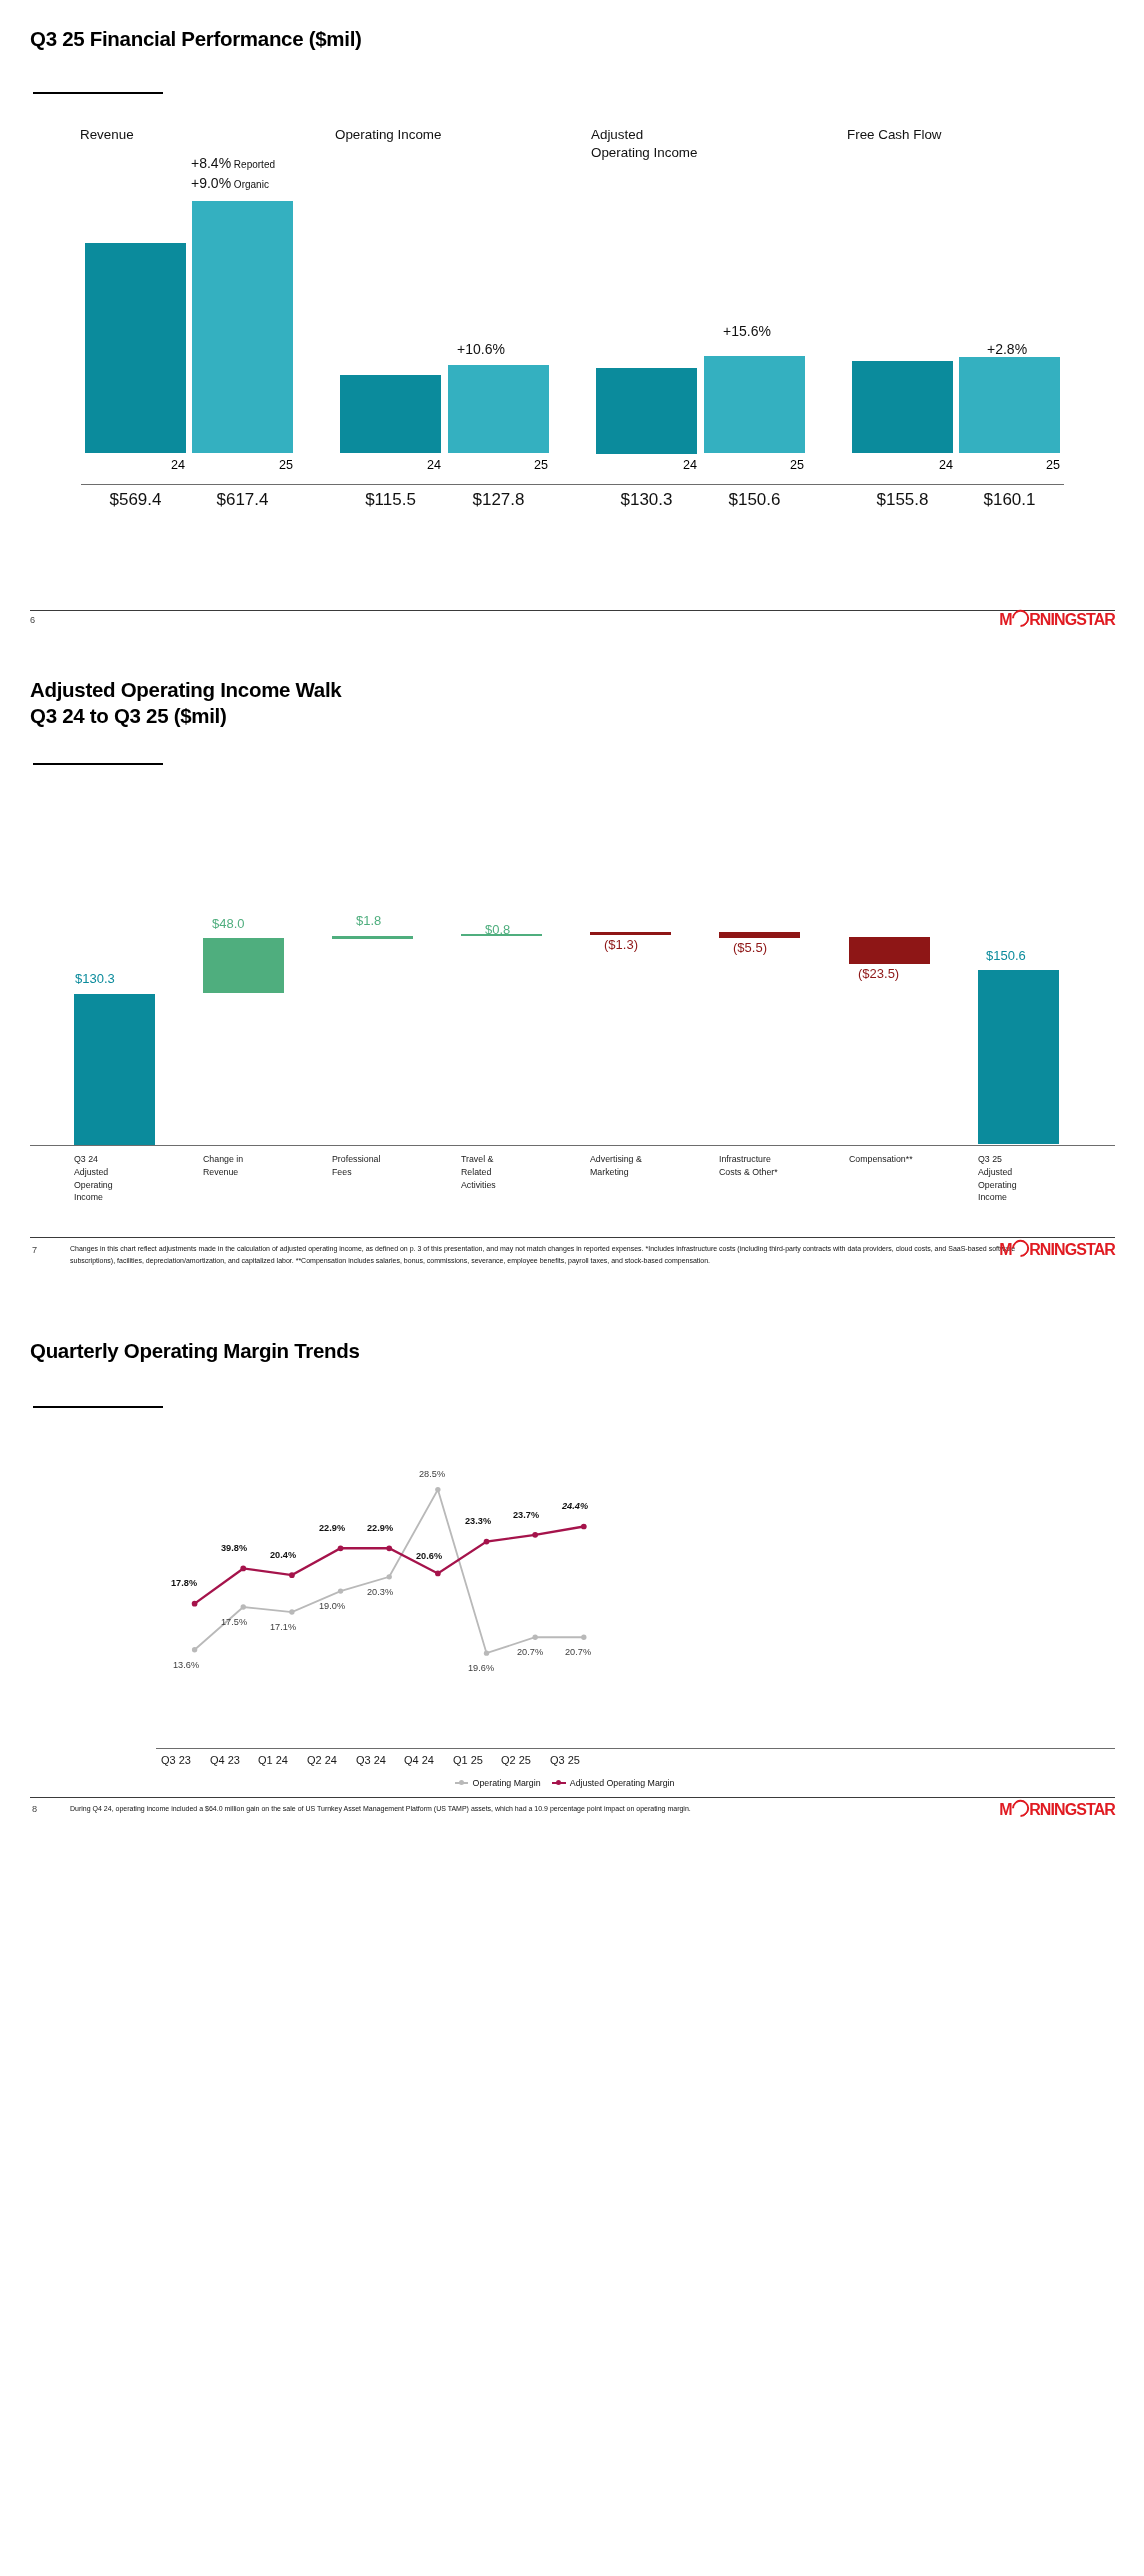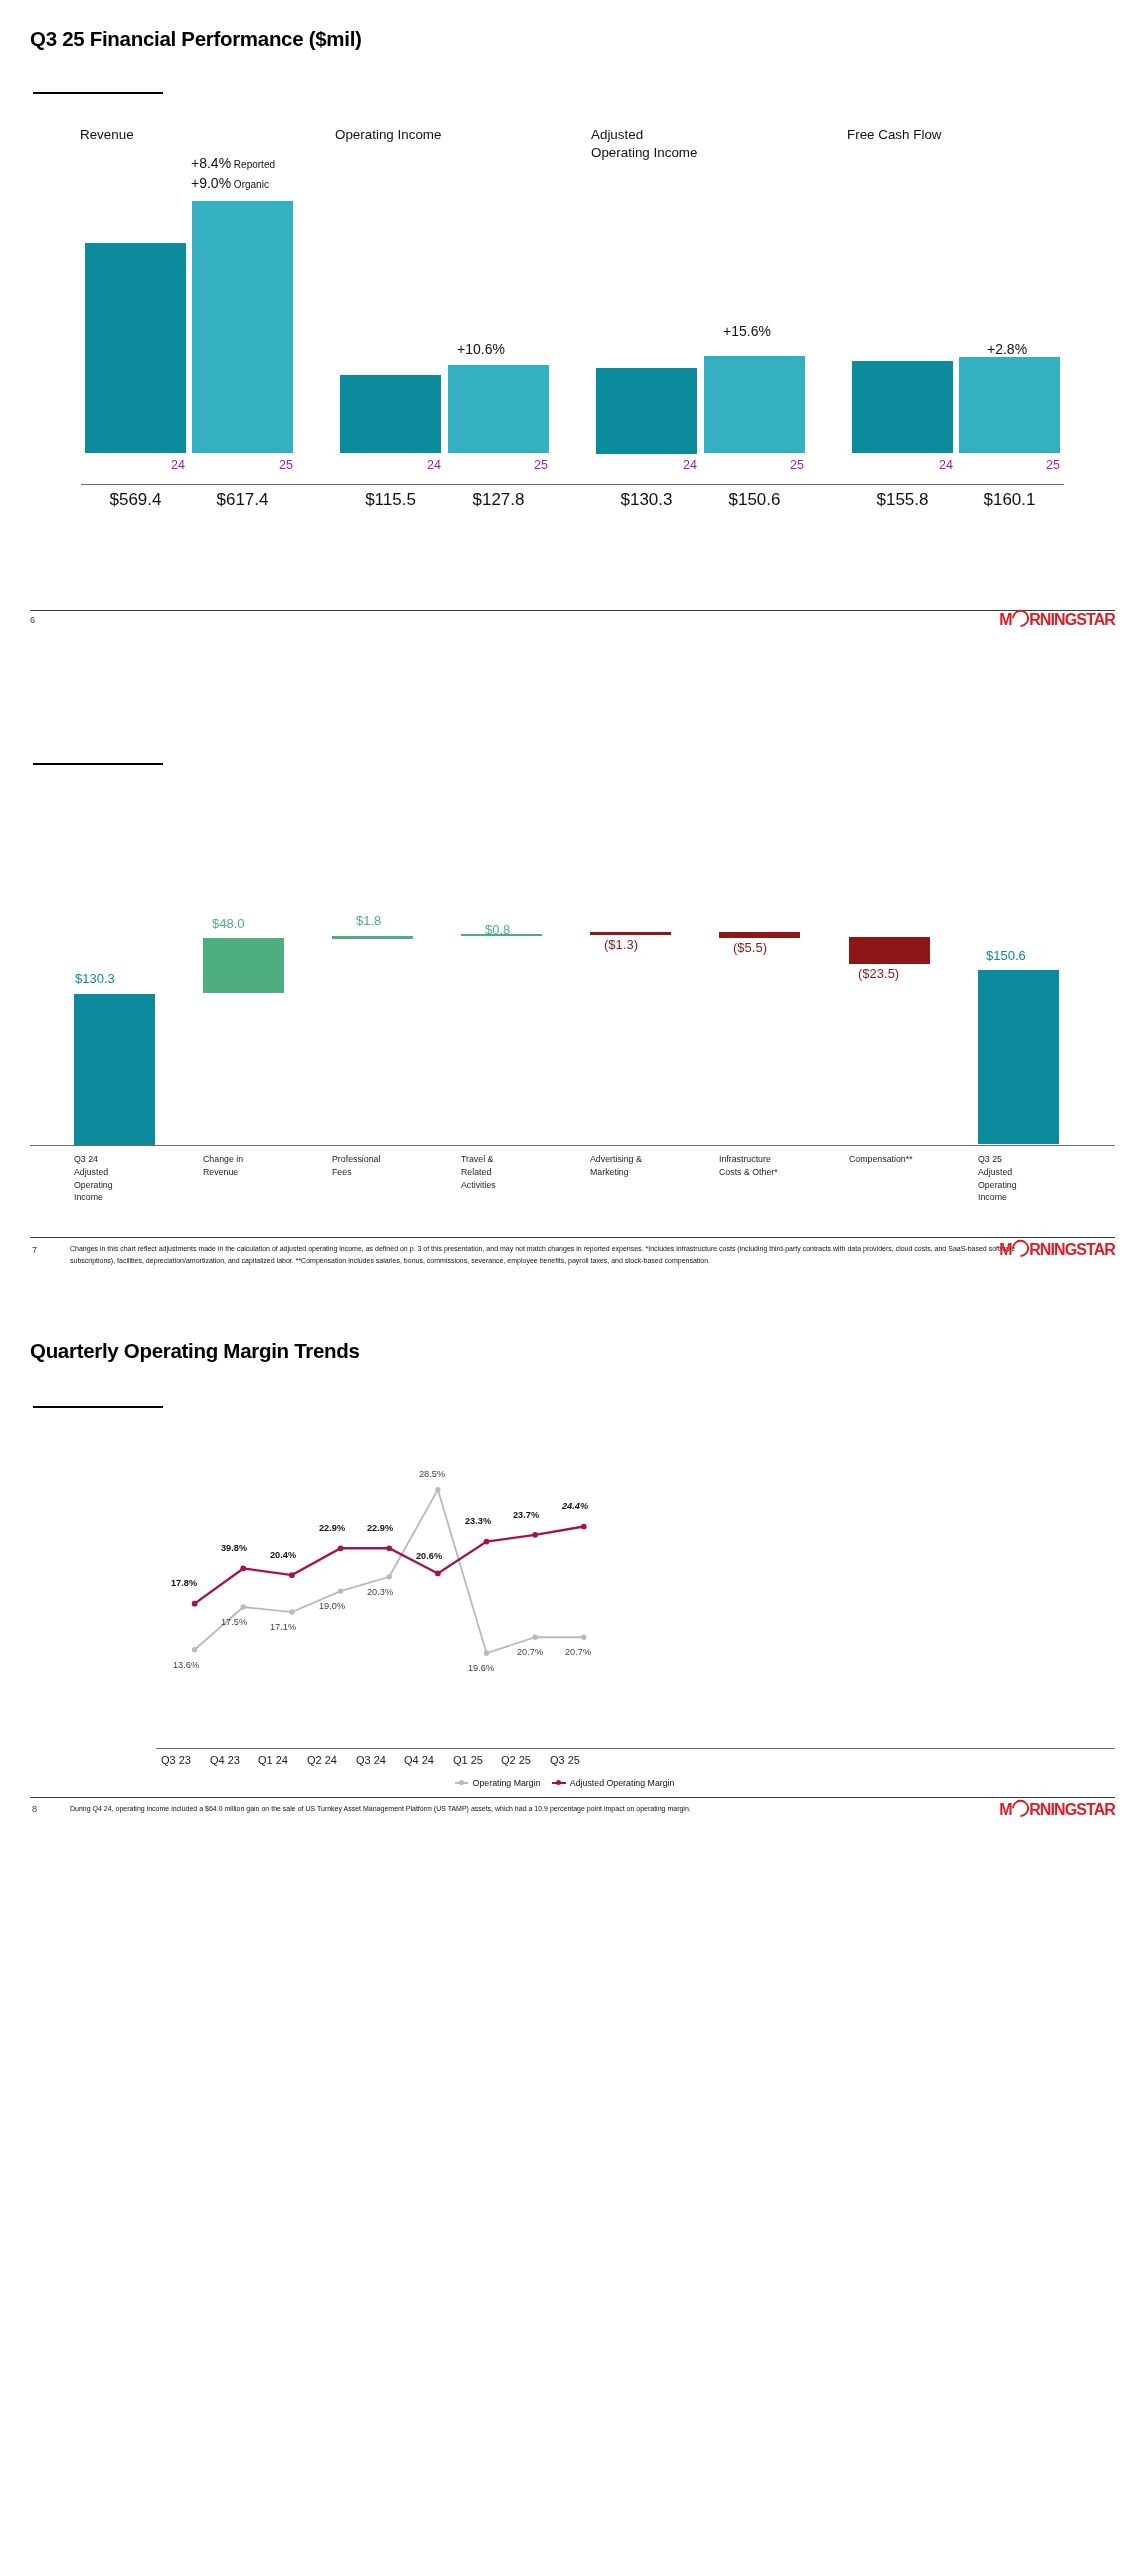--- a/index.html
+++ b/index.html
@@ -45,21 +45,21 @@
   .footnote{position:absolute;font-size:7px;line-height:1.65;color:#111;}
 
   
   .chart1{position:relative;width:1145px;height:277px;}
   .baseline{position:absolute;height:0.8px;background:#6d6d6d;}
   .bar{position:absolute;}
   .bar.dark{background:#0b8b9c;}
   .bar.light{background:#34b0c0;}
   .grp-label{position:absolute;font-size:13.4px;color:#111;line-height:1.28;white-space:pre-line;}
   .pct{position:absolute;font-size:14px;color:#111;white-space:nowrap;}
-  .yr{position:absolute;font-size:12.6px;color:#a21caf;text-align:right;}
+  .yr{position:absolute;font-size:12.6px;color:#000000;text-align:right;}
   .amt{position:absolute;font-size:17px;color:#111;text-align:center;}
 
   
   .wf{position:relative;width:1145px;height:436px;}
   .wf-bar{position:absolute;}
   .wf-bar.teal{background:#0b8b9c;}
   .wf-bar.green{background:#4fae7e;}
   .wf-bar.red{background:#8e1616;}
   .wf-lbl{position:absolute;font-size:13px;white-space:nowrap;}
   .wf-lbl.teal{color:#0b8b9c;}
@@ -141,20 +141,26 @@
       <div class="amt" style="left:852px;top:377px;width:101px;">$155.8</div>
       <div class="amt" style="left:959px;top:377px;width:101px;">$160.1</div>
     </div>
 
     <div class="footrule" style="top:610px;"></div>
     <div class="pagenum" style="left:30px;top:615px;">6</div>
     <div class="logo" style="right:30px;top:610px;">M<span class="o"></span>RNINGSTAR</div>
   </section>
 
   <section class="slide" style="height:654px">
+    <div style="position:absolute;left:30px;top:20px;">
+      <div class="slide-title">Adjusted Operating Income Walk</div>
+      <div style="margin-top:1.7px;">
+        <span class="slide-title">Q3 24 to Q3 25</span><span class="slide-title light"> ($mil)</span>
+      </div>
+    </div>
     <div class="rule" style="position:absolute;left:33px;top:105px;"></div>
 
     <div class="wf" style="position:absolute;left:0;top:126px;">
 
       <div class="baseline" style="left:30px;right:30px;top:361px;"></div>
 
       <div class="wf-bar teal" style="left:74px;top:210px;width:81px;height:151px;"></div>
       <div class="wf-lbl teal" style="left:75px;top:187px;">$130.3</div>
 
       <div class="wf-bar green" style="left:203px;top:154px;width:81px;height:55px;"></div>

